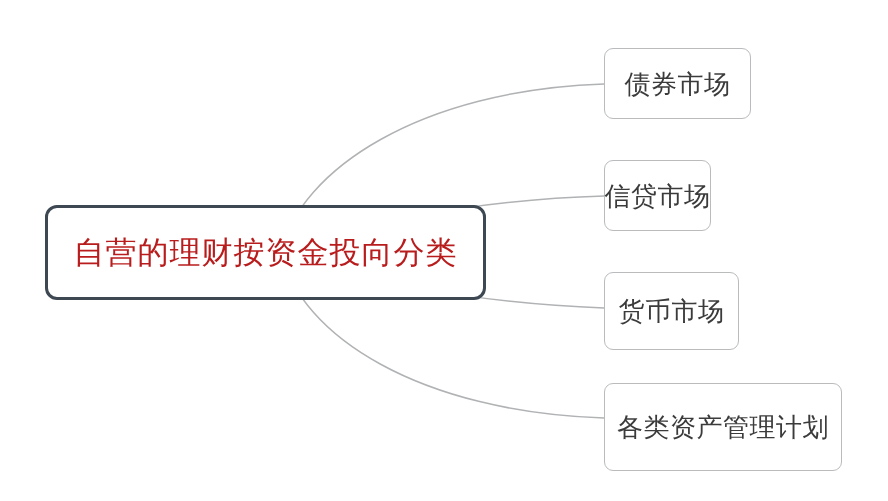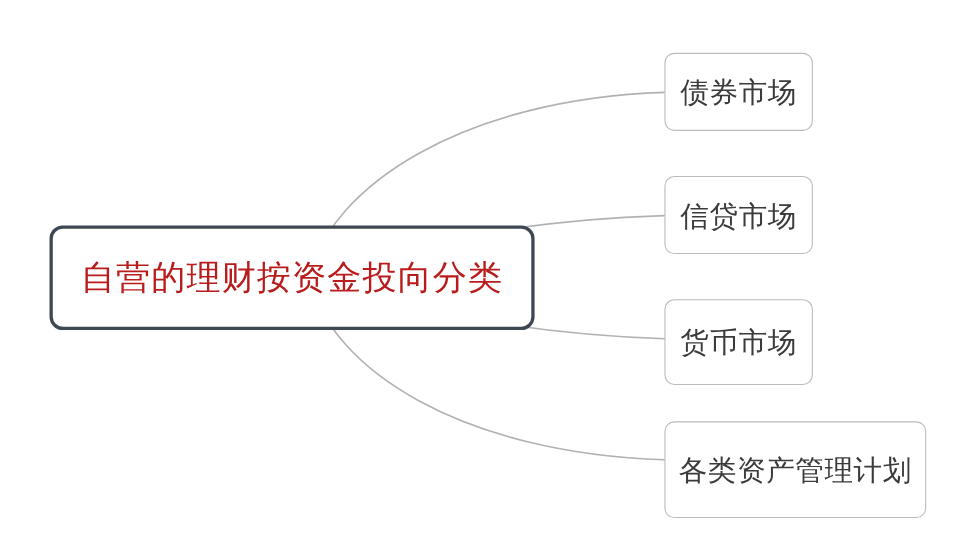--- a/index.html
+++ b/index.html
@@ -53,22 +53,22 @@
     border: 1.4px solid #b9bbbd;
     border-radius: 9px;
     z-index: 2;
   }
   .node-child .node-label {
     font-size: 26px;
     color: #3b3b3b;
     letter-spacing: 0.5px;
     line-height: 1;
   }
-  .child-0 { left: 604px; top: 48px;  width: 135px; height: 71px; align-items: center; }
-  .child-1 { left: 604px; top: 160px; width: 135px; height: 71px; }
+  .child-0 { left: 604px; top: 48px;  width: 147px; height: 71px; align-items: center; }
+  .child-1 { left: 604px; top: 160px; width: 107px; height: 71px; }
   .child-2 { left: 604px; top: 272px; width: 135px; height: 78px; }
   .child-3 { left: 604px; top: 383px; width: 238px; height: 88px; }
 </style>
 </head>
 <body>
 
 <div id="canvas">
 
   <svg id="edges" viewBox="0 0 888 501">
     <g fill="none" stroke="#b0b2b4" stroke-width="1.5" stroke-linecap="round">

